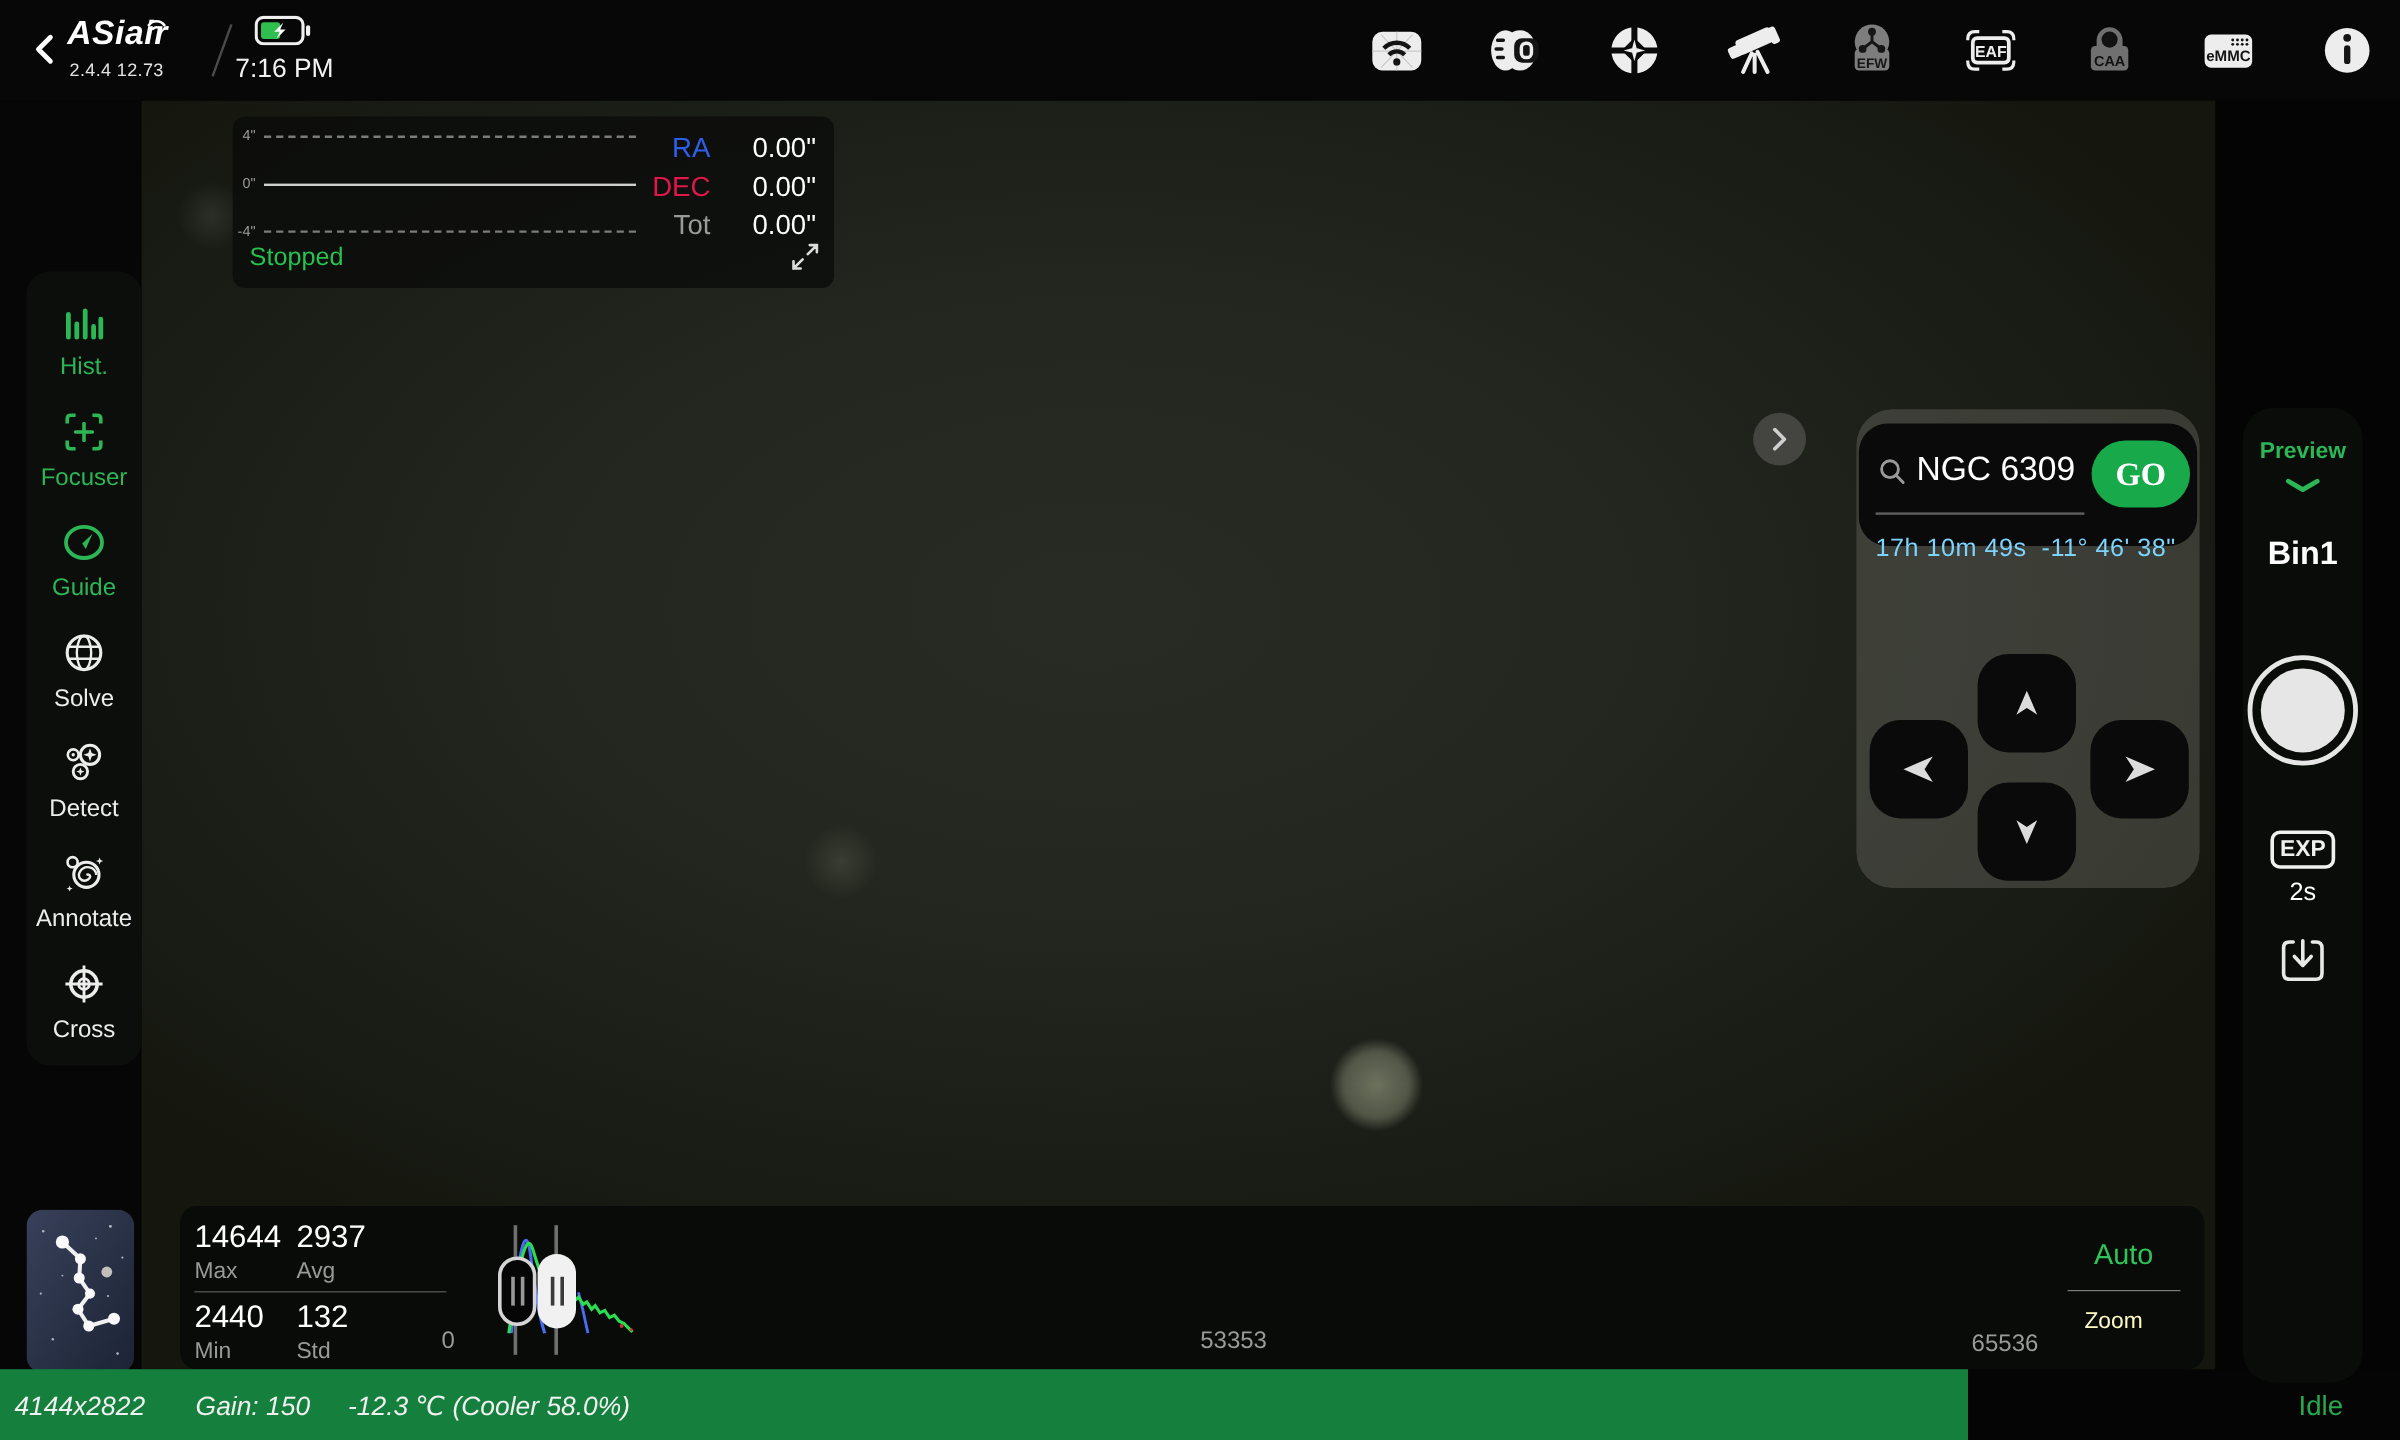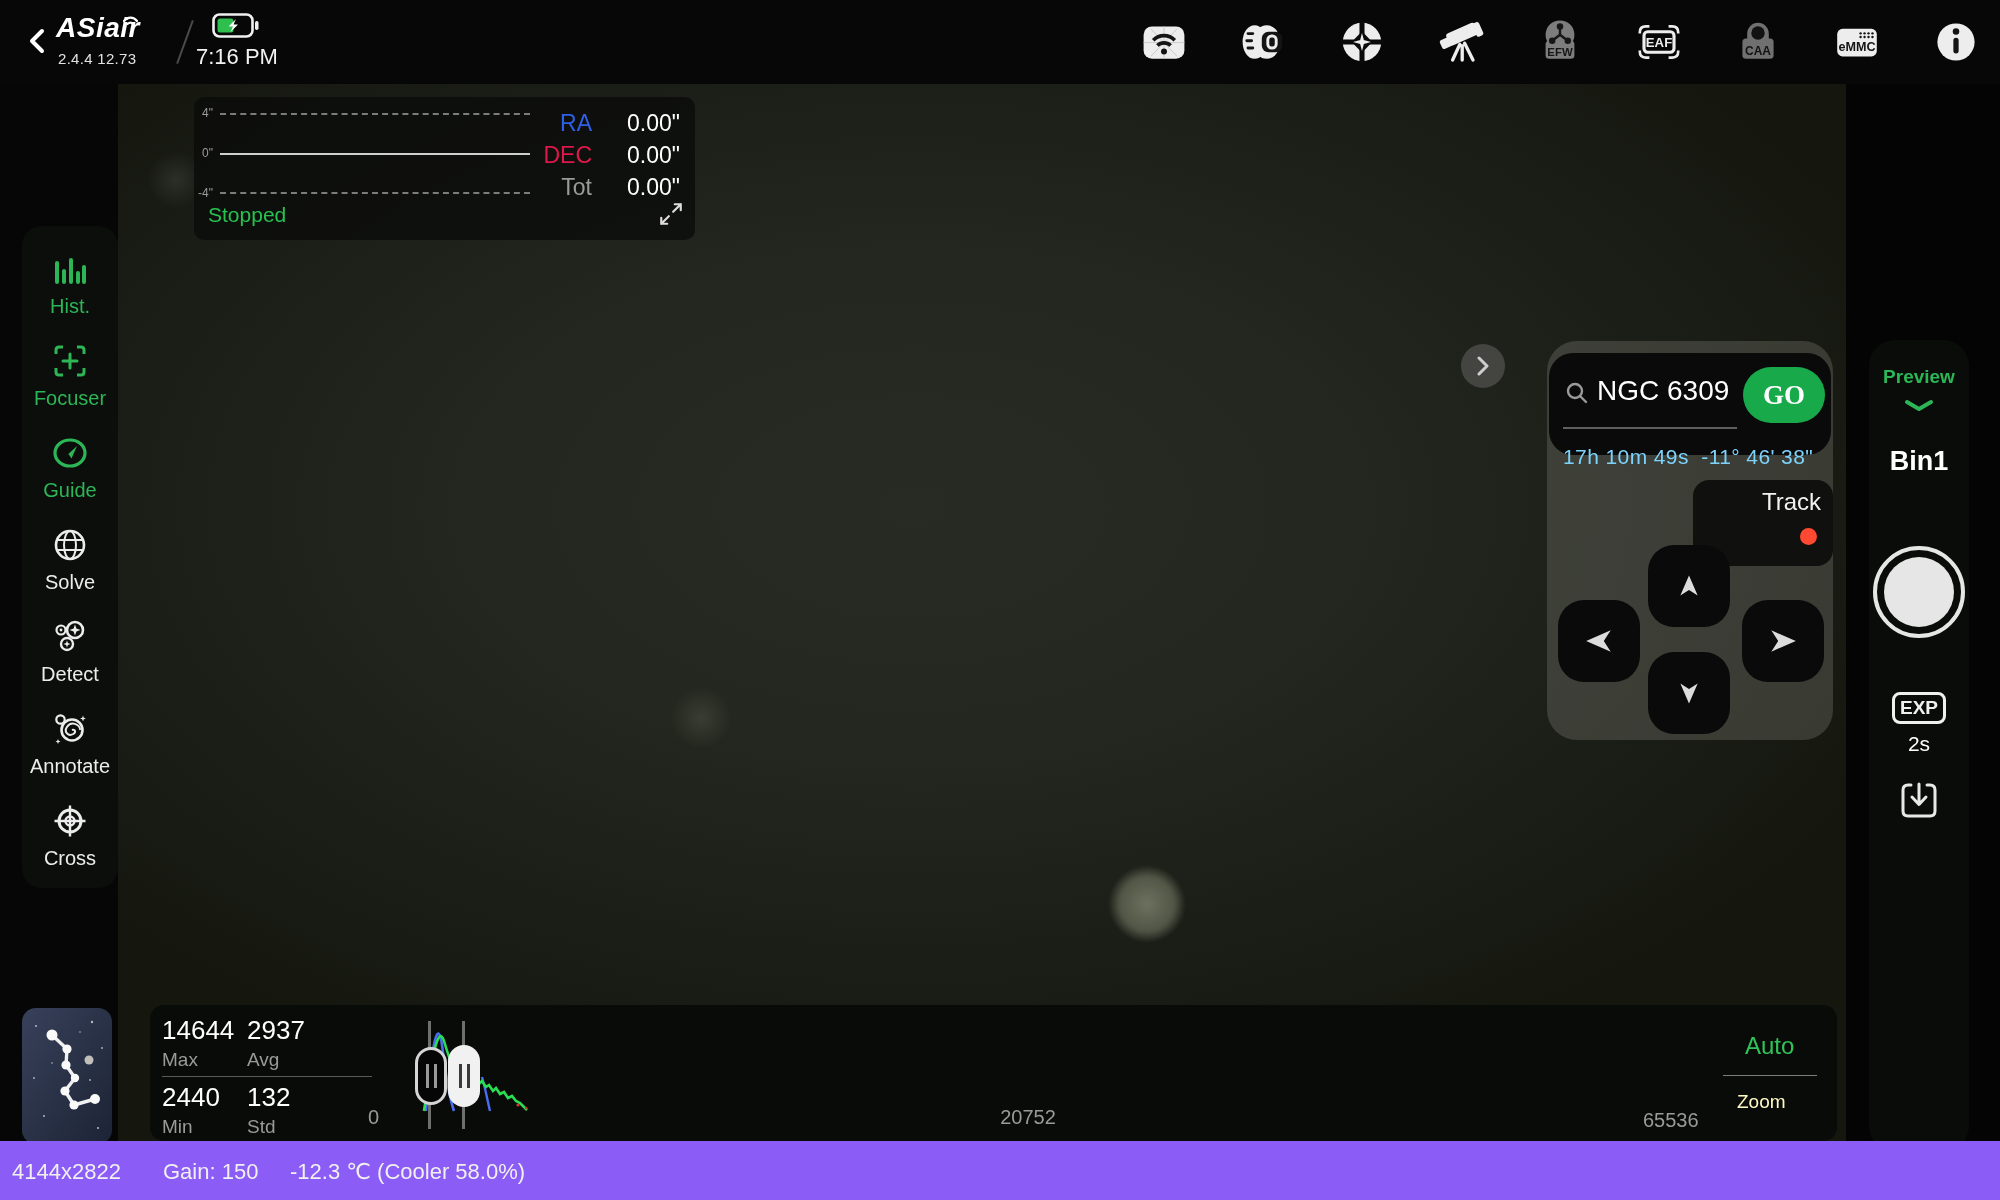--- a/index.html
+++ b/index.html
@@ -76,21 +76,21 @@
   .h-lab { position:absolute; font-size:19px; color:#9a9a9a; }
   .h-scale { position:absolute; font-size:20px; color:#9a9a9a; }
   .h-track { position:absolute; top:16px; width:3px; height:108px; background:#6f6f6f; }
   .handle { position:absolute; border-radius:16px; display:flex; align-items:center; justify-content:center; gap:5px; }
   .handle span { display:block; width:3px; height:24px; }
 
   
   .skyatlas { position:absolute; left:22px; top:1008px; width:90px; height:136px; border-radius:14px; overflow:hidden; }
 
   
-  .statusbar { position:absolute; left:0; top:1141px; width:2000px; height:59px; background:#8b5cf6; }
+  .statusbar { position:absolute; left:0; top:1141px; width:1640px; height:59px; background:#15803d;font-style:italic; }
   .statusbar span { position:absolute; top:18px; font-size:22px; color:#f0f0f0; }
 </style>
 </head>
 <body>
 
 <div class="screen">
 
   <div class="topbar">
     <div class="abs" style="left:24px;top:24px;width:28px;height:34px;">
       <svg width="28" height="34" viewBox="0 0 28 34">
@@ -317,24 +317,20 @@
           </svg>
       </div>
       <div class="search-text">NGC 6309</div>
       <div class="search-line"></div>
       <div class="go-btn">
           <span>GO</span>
         </div>
       <div class="coords">17h 10m 49s  -11° 46' 38"</div>
     </div>
 
-    <div class="rt-card" style="left:146px;width:140px;">
-      <div class="abs" style="right:12px;top:8px;font-size:24px;color:#f2f2f2;">Track</div>
-      <div class="abs" style="right:16px;top:48px;width:17px;height:17px;border-radius:50%;background:#ff4930;"></div>
-    </div>
 
     <div class="dpad-btn" style="left:101px;top:204px;">
       <svg width="26" height="32" viewBox="0 0 30 24" style="transform:rotate(-90deg);">
           <path d="M4 2 L27 12 L4 22 L10.5 12 Z" fill="#dcdcdc"></path>
         </svg>
     </div>
     <div class="dpad-btn" style="left:11px;top:259px;">
       <svg width="32" height="26" viewBox="0 0 30 24" style="transform:scaleX(-1);">
           <path d="M4 2 L27 12 L4 22 L10.5 12 Z" fill="#dcdcdc"></path>
         </svg>
@@ -400,21 +396,21 @@
 
     <div class="handle" style="left:265px;top:42px;width:32px;height:58px;background:#060606;border:3px solid #d5d5d5;">
       <span style="background:#999;"></span>
         <span style="background:#999;"></span>
     </div>
     <div class="handle" style="left:298px;top:40px;width:32px;height:62px;background:#f1f1f1;">
       <span style="background:#3a3a3a;"></span>
         <span style="background:#3a3a3a;"></span>
     </div>
 
-    <span class="h-scale" style="left:848px;top:101px;width:60px;text-align:center;">20752</span>
+    <span class="h-scale" style="left:848px;top:101px;width:60px;text-align:center;">53353</span>
     <span class="h-scale" style="left:1493px;top:104px;">65536</span>
 
     <span class="abs" style="left:1595px;top:27px;font-size:24px;color:#2fc457;">Auto</span>
     <div class="abs" style="left:1573px;top:70px;width:94px;height:1px;background:#7d7d7d;"></div>
     <span class="abs" style="left:1587px;top:86px;font-size:19px;color:#fef9c3;">Zoom</span>
   </div>
 
   <div class="skyatlas">
     <svg width="90" height="136" viewBox="0 0 90 136">
       <defs>

